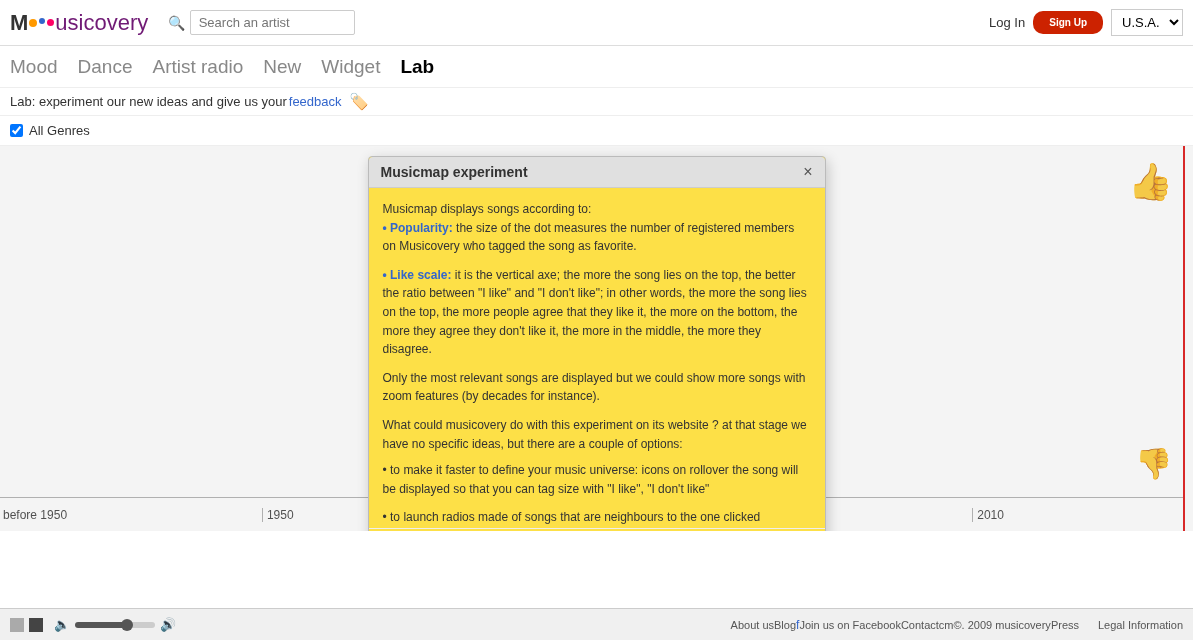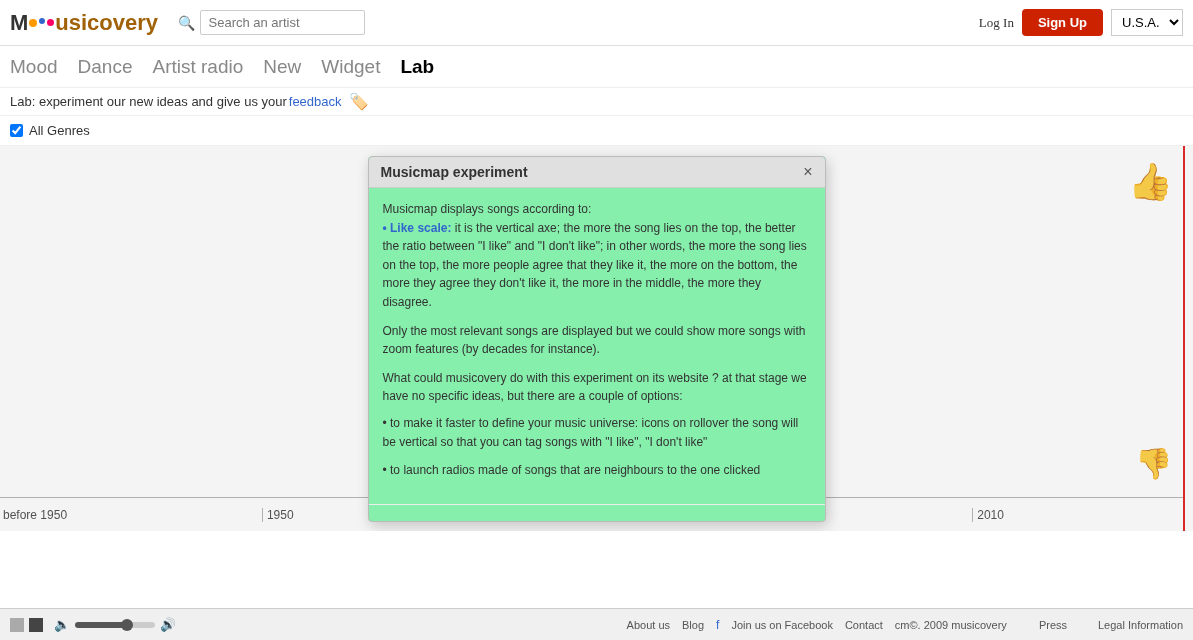--- a/index.html
+++ b/index.html
@@ -37,29 +37,29 @@
 <body>
 
 <div id="header">
   <div id="logo">
     <span style="font-size:22px;font-weight:bold;color:#333;">M</span>
     <span style="display:inline-flex;align-items:center;gap:2px;margin: 0 1px;">
       <span style="width:8px;height:8px;background:#f90;border-radius:50%;display:inline-block;"></span>
       <span style="width:6px;height:6px;background:#36c;border-radius:50%;display:inline-block;margin-bottom:4px;"></span>
       <span style="width:7px;height:7px;background:#f06;border-radius:50%;display:inline-block;"></span>
     </span>
-    <span style="font-size:22px;font-weight:bold;color:#a16207;">usicovery</span>
+    <span style="font-size:22px;font-weight:normal;color:#701a75;">usicovery</span>
   </div>
   <div id="search-area">
     <span style="color:#888;margin-right:4px;font-size:14px;">🔍</span>
     <input type="text" id="search-input" style="border: 1px solid rgb(204, 204, 204); padding: 4px 8px; width: 165px; font-size: 13px; color: rgb(153, 153, 153); border-radius: 2px;" placeholder="Search an artist">
   </div>
   <div id="header-right" style="margin-left:auto;display:flex;align-items:center;gap:8px;">
-    <button style="background:none;border:none;cursor:pointer;font-size:13px;color:#333;font-family:Liberation Serif, serif;">Log In</button>
-    <button style="background:#cc2200;color:#fff;border:none;padding:6px 16px;font-size:13px;cursor:pointer;border-radius:4px;font-weight:bold;">Sign Up</button>
+    <button style="background:none;border:none;cursor:pointer;font-size:13px;color:#333;">Log In</button>
+    <button style="background:#cc2200;color:#fff;border:none;padding:6px 16px;font-size:10px;cursor:pointer;border-radius:10px;font-weight:bold;">Sign Up</button>
     <select style="border:1px solid #ccc;padding:4px 6px;font-size:13px;cursor:pointer;background:#fff;">
       <option>U.S.A.</option>
     </select>
   </div>
 </div>
 
 <div id="nav" style="display:flex;align-items:center;padding:6px 10px;gap:20px;border-bottom:1px solid #eee;height:42px;">
   <a style="font-size:19px;color:#888;cursor:pointer;text-decoration:none;">Mood</a>
   <a style="font-size:19px;color:#888;cursor:pointer;text-decoration:none;">Dance</a>
   <a style="font-size:19px;color:#888;cursor:pointer;text-decoration:none;">Artist radio</a>
@@ -90,35 +90,38 @@
   <div style="position:absolute;bottom:0;left:0;right:0;height:34px;border-top:1px solid #aaa;display:flex;align-items:center;background:#fff;font-size:12px;">
     <div style="flex:1.2;padding-left:3px;font-size:12px;">before 1950</div>
     <div style="flex:1;padding-left:4px;border-left:1px solid #aaa;font-size:12px;">1950</div>
     <div style="flex:0.2;padding-left:4px;border-left:1px solid #aaa;font-size:12px;">1</div>
     <div style="flex:1;padding-left:4px;border-left:1px solid #aaa;font-size:12px;">990</div>
     <div style="flex:1;padding-left:4px;border-left:1px solid #aaa;font-size:12px;">2000</div>
     <div style="flex:1;padding-left:4px;border-left:1px solid #aaa;font-size:12px;">2010</div>
   </div>
 
   <div id="modal-overlay" style="position:absolute;top:0;left:0;right:0;bottom:0;background:rgba(200,200,200,0.2);z-index:100;display:flex;justify-content:center;align-items:flex-start;padding-top:10px;">
-    <div id="modal" style="background:#86efac;border:1px solid #bbb;border-radius:4px;width:458px;box-shadow:2px 4px 14px rgba(0,0,0,0.2);">
+    <div id="modal" style="background:#fde047;border:1px solid #bbb;border-radius:4px;width:458px;box-shadow:2px 4px 14px rgba(0,0,0,0.2);">
 
       <div style="background:#e0e0e0;padding:7px 12px;display:flex;justify-content:space-between;align-items:center;border-bottom:1px solid #ccc;border-radius:4px 4px 0 0;">
         <span style="font-weight:bold;font-size:14px;">Musicmap experiment</span>
         <button style="background:none;border:none;cursor:pointer;font-size:16px;color:#555;line-height:1;">×</button>
       </div>
 
       <div style="padding:12px 14px;font-size:12px;line-height:1.55;color:#333;max-height:340px;overflow-y:auto;">
         <p>Musicmap displays songs according to:</p>
         <p style="margin-bottom:10px;">
+          <span style="color:#3366cc;font-weight:bold;">• Popularity:</span><span> the size of the dot measures the number of registered members on Musicovery who tagged the song as favorite.</span>
+        </p>
+        <p style="margin-bottom:10px;">
           <span style="color:#3366cc;font-weight:bold;">• Like scale:</span><span> it is the vertical axe; the more the song lies on the top, the better the ratio between "I like" and "I don't like"; in other words, the more the song lies on the top, the more people agree that they like it, the more on the bottom, the more they agree they don't like it, the more in the middle, the more they disagree.</span>
         </p>
         <p style="margin-bottom:10px;">Only the most relevant songs are displayed but we could show more songs with zoom features (by decades for instance).</p>
         <p style="margin-bottom:8px;">What could musicovery do with this experiment on its website ? at that stage we have no specific ideas, but there are a couple of options:</p>
-        <p style="margin-bottom:10px;">• to make it faster to define your music universe: icons on rollover the song will be vertical so that you can tag songs with "I like", "I don't like"</p>
+        <p style="margin-bottom:10px;">• to make it faster to define your music universe: icons on rollover the song will be displayed so that you can tag size with "I like", "I don't like"</p>
         <p style="margin-bottom:12px;">• to launch radios made of songs that are neighbours to the one clicked</p>
 
       </div>
 
       <div style="padding:8px 14px;display:flex;justify-content:flex-end;border-top:1px solid #eee;">
         
       </div>
     </div>
   </div>
 
@@ -127,23 +130,23 @@
 <div id="footer" style="position:absolute;bottom:0;left:0;right:0;height:32px;background:#f0f0f0;border-top:1px solid #ccc;display:flex;align-items:center;padding:0 10px;font-size:11px;color:#555;gap:0;">
   <div style="display:flex;align-items:center;gap:5px;">
     <span style="width:14px;height:14px;background:#aaa;display:inline-block;cursor:pointer;"></span>
     <span style="width:14px;height:14px;background:#444;display:inline-block;cursor:pointer;margin-right:6px;"></span>
     <span style="font-size:13px;">🔈</span>
     <div style="width:80px;height:6px;background:linear-gradient(to right, #555 60%, #ccc 60%);border-radius:3px;position:relative;cursor:pointer;">
       <div style="position:absolute;top:-3px;left:57%;width:12px;height:12px;background:#555;border-radius:50%;"></div>
     </div>
     <span style="font-size:13px;">🔊</span>
   </div>
-  <div style="margin-left:auto;display:flex;gap:12px;align-items:center;">
+  <div style="margin-left:auto;display:flex;align-items:center;">
     <a style="color:#555;text-decoration:none;">About us</a>
     <a style="color:#555;text-decoration:none;">Blog</a>
     <span style="color:#36c;font-size:12px;">f</span>
     <a style="color:#555;text-decoration:none;">Join us on Facebook</a>
     <a style="color:#555;text-decoration:none;">Contact</a>
     <span>cm©. 2009 musicovery</span>
-    <a style="color:#555;text-decoration:none;margin-left:20px;">Press</a>
+    <a style="color:#555;text-decoration:none;">Press</a>
     <a style="color:#555;text-decoration:none;padding-left:19px;">Legal Information</a>
   </div>
 </div>
 
 </body></html>

